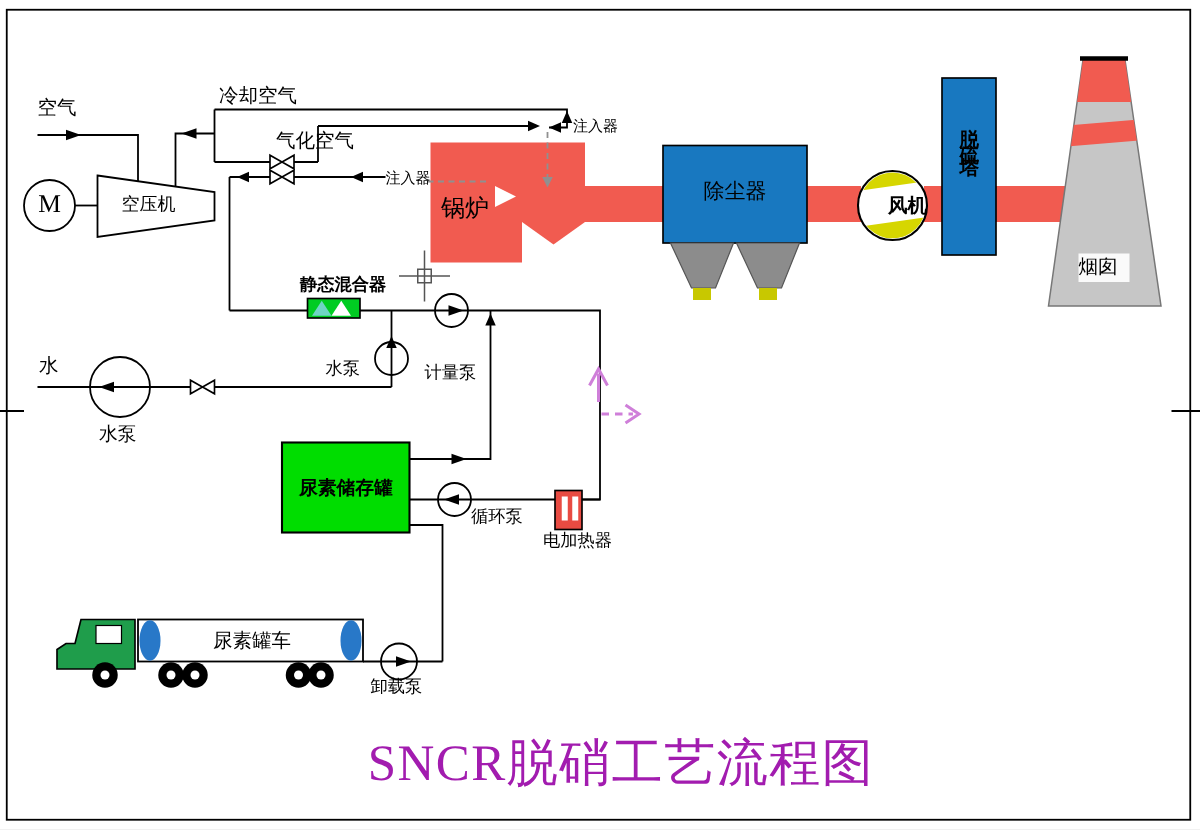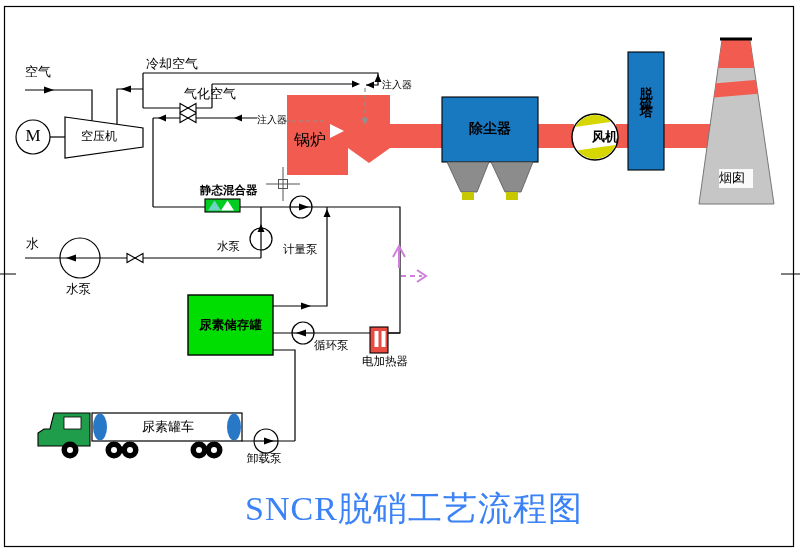--- a/index.html
+++ b/index.html
@@ -19,21 +19,21 @@
   .blue{fill:var(--equip-blue);stroke:#000;stroke-width:1.1;}
   .pipe{stroke:var(--line-black);stroke-width:1.2;fill:none;}
   .thin{stroke:#555;stroke-width:1;fill:none;}
   .arr{fill:var(--line-black);stroke:none;}
   .valve{fill:#fff;stroke:#000;stroke-width:1.1;}
   .pump{fill:#fff;stroke:#000;stroke-width:1.2;}
   .dash{stroke:#909090;stroke-width:1.2;fill:none;stroke-dasharray:4 3;}
   .pink{stroke:var(--artifact-pink);stroke-width:2;fill:none;}
   .tower-lbl{writing-mode:vertical-rl;text-orientation:upright;letter-spacing:9px;}
   #title{position:absolute;left:50%;top:486px;transform:translateX(-50%);
-         margin-left:14px;font-size:34px;letter-spacing:1px;color:#3b82f6;}
+         margin-left:14px;font-size:34px;letter-spacing:1px;color:#a21caf;}
 </style>
 </head>
 <body>
 
 <div id="canvas">
 
 <svg id="art" width="800" height="553" viewBox="0 0 800 553">
 
   <g>
     <rect x="4.5" y="6.5" width="789" height="540" class="pipe"></rect>
@@ -196,21 +196,21 @@
 </svg>
 
 <div class="lbl" style="left:25px;top:65px;font-size:13px;">空气</div>
 <div class="lbl" style="left:146px;top:57px;font-size:13px;">冷却空气</div>
 <div class="lbl" style="left:144px;top:87px;font-size:13px;padding-left:40px;">气化空气</div>
 <div class="lbl c" style="left:23px;top:127px;width:20px;font-size:17px;">M</div>
 <div class="lbl" style="left:81px;top:130px;font-size:12px;">空压机</div>
 <div class="lbl" style="left:382px;top:80px;font-size:10px;">注入器</div>
 <div class="lbl" style="left:257px;top:115px;font-size:10px;">注入器</div>
 <div class="lbl" style="left:294px;top:132px;font-size:16px;font-weight:normal;">锅炉</div>
-<div class="lbl c" style="left:442px;top:122px;width:96px;font-size:14px;font-weight:bold;">除尘器</div>
+<div class="lbl c" style="left:442px;top:122px;width:96px;font-size:14px;font-weight:normal;">除尘器</div>
 <div class="lbl c" style="left:572px;top:130px;width:46px;font-size:13px;font-weight:bold;text-align:right;">风机</div>
 <div class="lbl tower-lbl" style="left:639px;top:76px;font-size:13px;font-weight:bold;">脱硫塔</div>
 <div class="lbl c" style="left:719px;top:171px;width:14px;font-size:13px;">烟囱</div>
 <div class="lbl" style="left:200px;top:184px;font-size:11.5px;font-weight:bold;">静态混合器</div>
 <div class="lbl" style="left:283px;top:217px;font-size:11.5px;margin-top:26px;">计量泵</div>
 <div class="lbl" style="left:26px;top:237px;font-size:13px;">水</div>
 <div class="lbl" style="left:66px;top:283px;font-size:12.5px;">水泵</div>
 <div class="lbl" style="left:217px;top:240px;font-size:11.5px;">水泵</div>
 <div class="lbl c" style="left:188px;top:319px;width:85px;font-size:12.5px;font-weight:bold;">尿素储存罐</div>
 <div class="lbl" style="left:314px;top:339px;font-size:11.5px;">循环泵</div>

